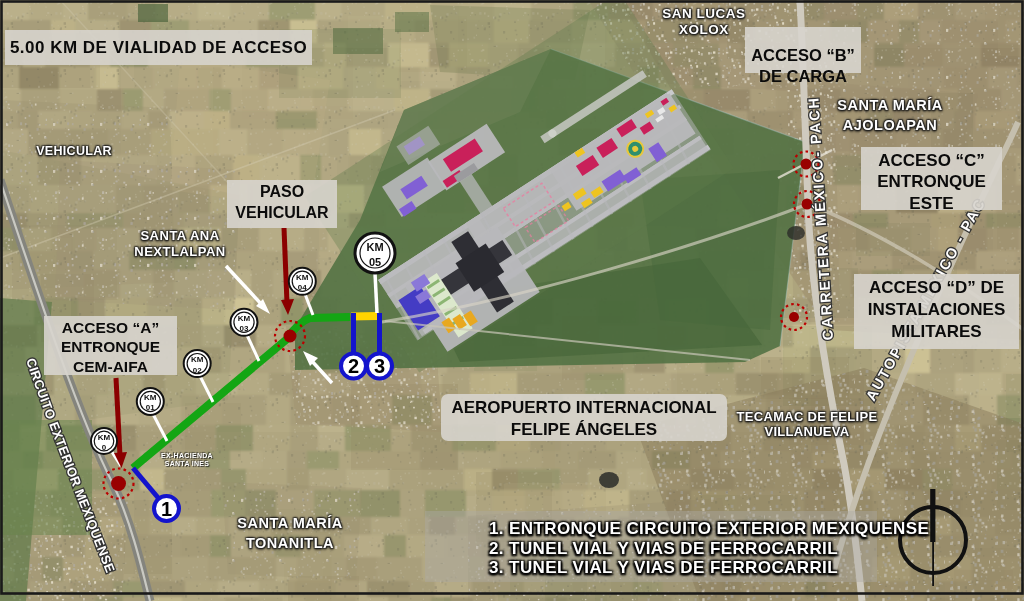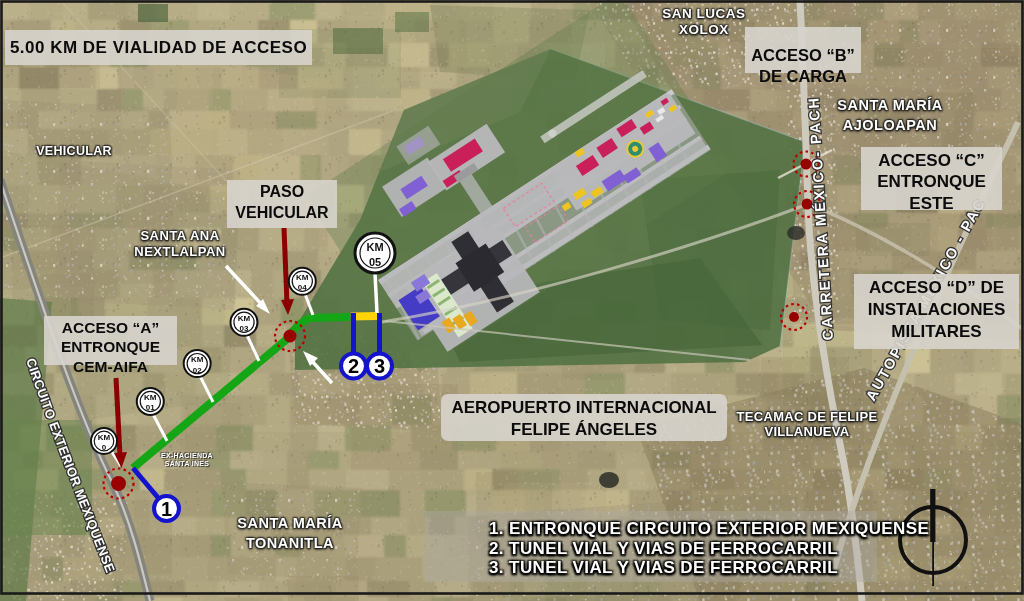--- a/index.html
+++ b/index.html
@@ -1498,21 +1498,21 @@
 <rect x="932.2" y="542" width="1.8" height="44" fill="#111"></rect>
       </g>
 
 <rect x="1.5" y="1.5" width="1021" height="592" fill="none" stroke="#1a1a1a" stroke-width="2.6"></rect>
 </svg>
 
 <div class="box" style="left:5px;top:30px;width:307px;height:35px;font-size:17px;line-height:35px;letter-spacing:0.5px;">5.00 KM DE VIALIDAD DE ACCESO</div>
 
 <div class="box" style="left:227px;top:180px;width:110px;height:48px;font-size:16px;line-height:1.3;padding-top:2px;">PASO<br>VEHICULAR</div>
 
-<div class="box" style="left:44px;top:316px;width:133px;height:49px;font-size:15.5px;line-height:1.25;padding-top:2px;">ACCESO “A”<br>ENTRONQUE<br>CEM-AIFA</div>
+<div class="box" style="left:44px;top:316px;width:133px;height:59px;font-size:15.5px;line-height:1.25;padding-top:2px;">ACCESO “A”<br>ENTRONQUE<br>CEM-AIFA</div>
 
 <div class="box" style="left:745px;top:27px;width:116px;height:46px;font-size:16.5px;line-height:1.3;padding-top:18px;">ACCESO “B”<br>DE CARGA</div>
 
 <div class="box" style="left:861px;top:147px;width:141px;height:63px;font-size:17px;line-height:1.25;padding-top:3px;">ACCESO “C”<br>ENTRONQUE<br>ESTE</div>
 
 <div class="box" style="left:854px;top:274px;width:165px;height:75px;font-size:17px;line-height:1.3;padding-top:3px;">ACCESO “D” DE<br>INSTALACIONES<br>MILITARES</div>
 
 <div class="box" style="left:441px;top:394px;width:286px;height:47px;font-size:17px;line-height:1.3;padding-top:3px;border-radius:7px;">AEROPUERTO INTERNACIONAL<br>FELIPE ÁNGELES</div>
 
 <div style="position:absolute;left:425px;top:511px;width:452px;height:71px;background:rgba(172,170,164,0.42);"></div>

